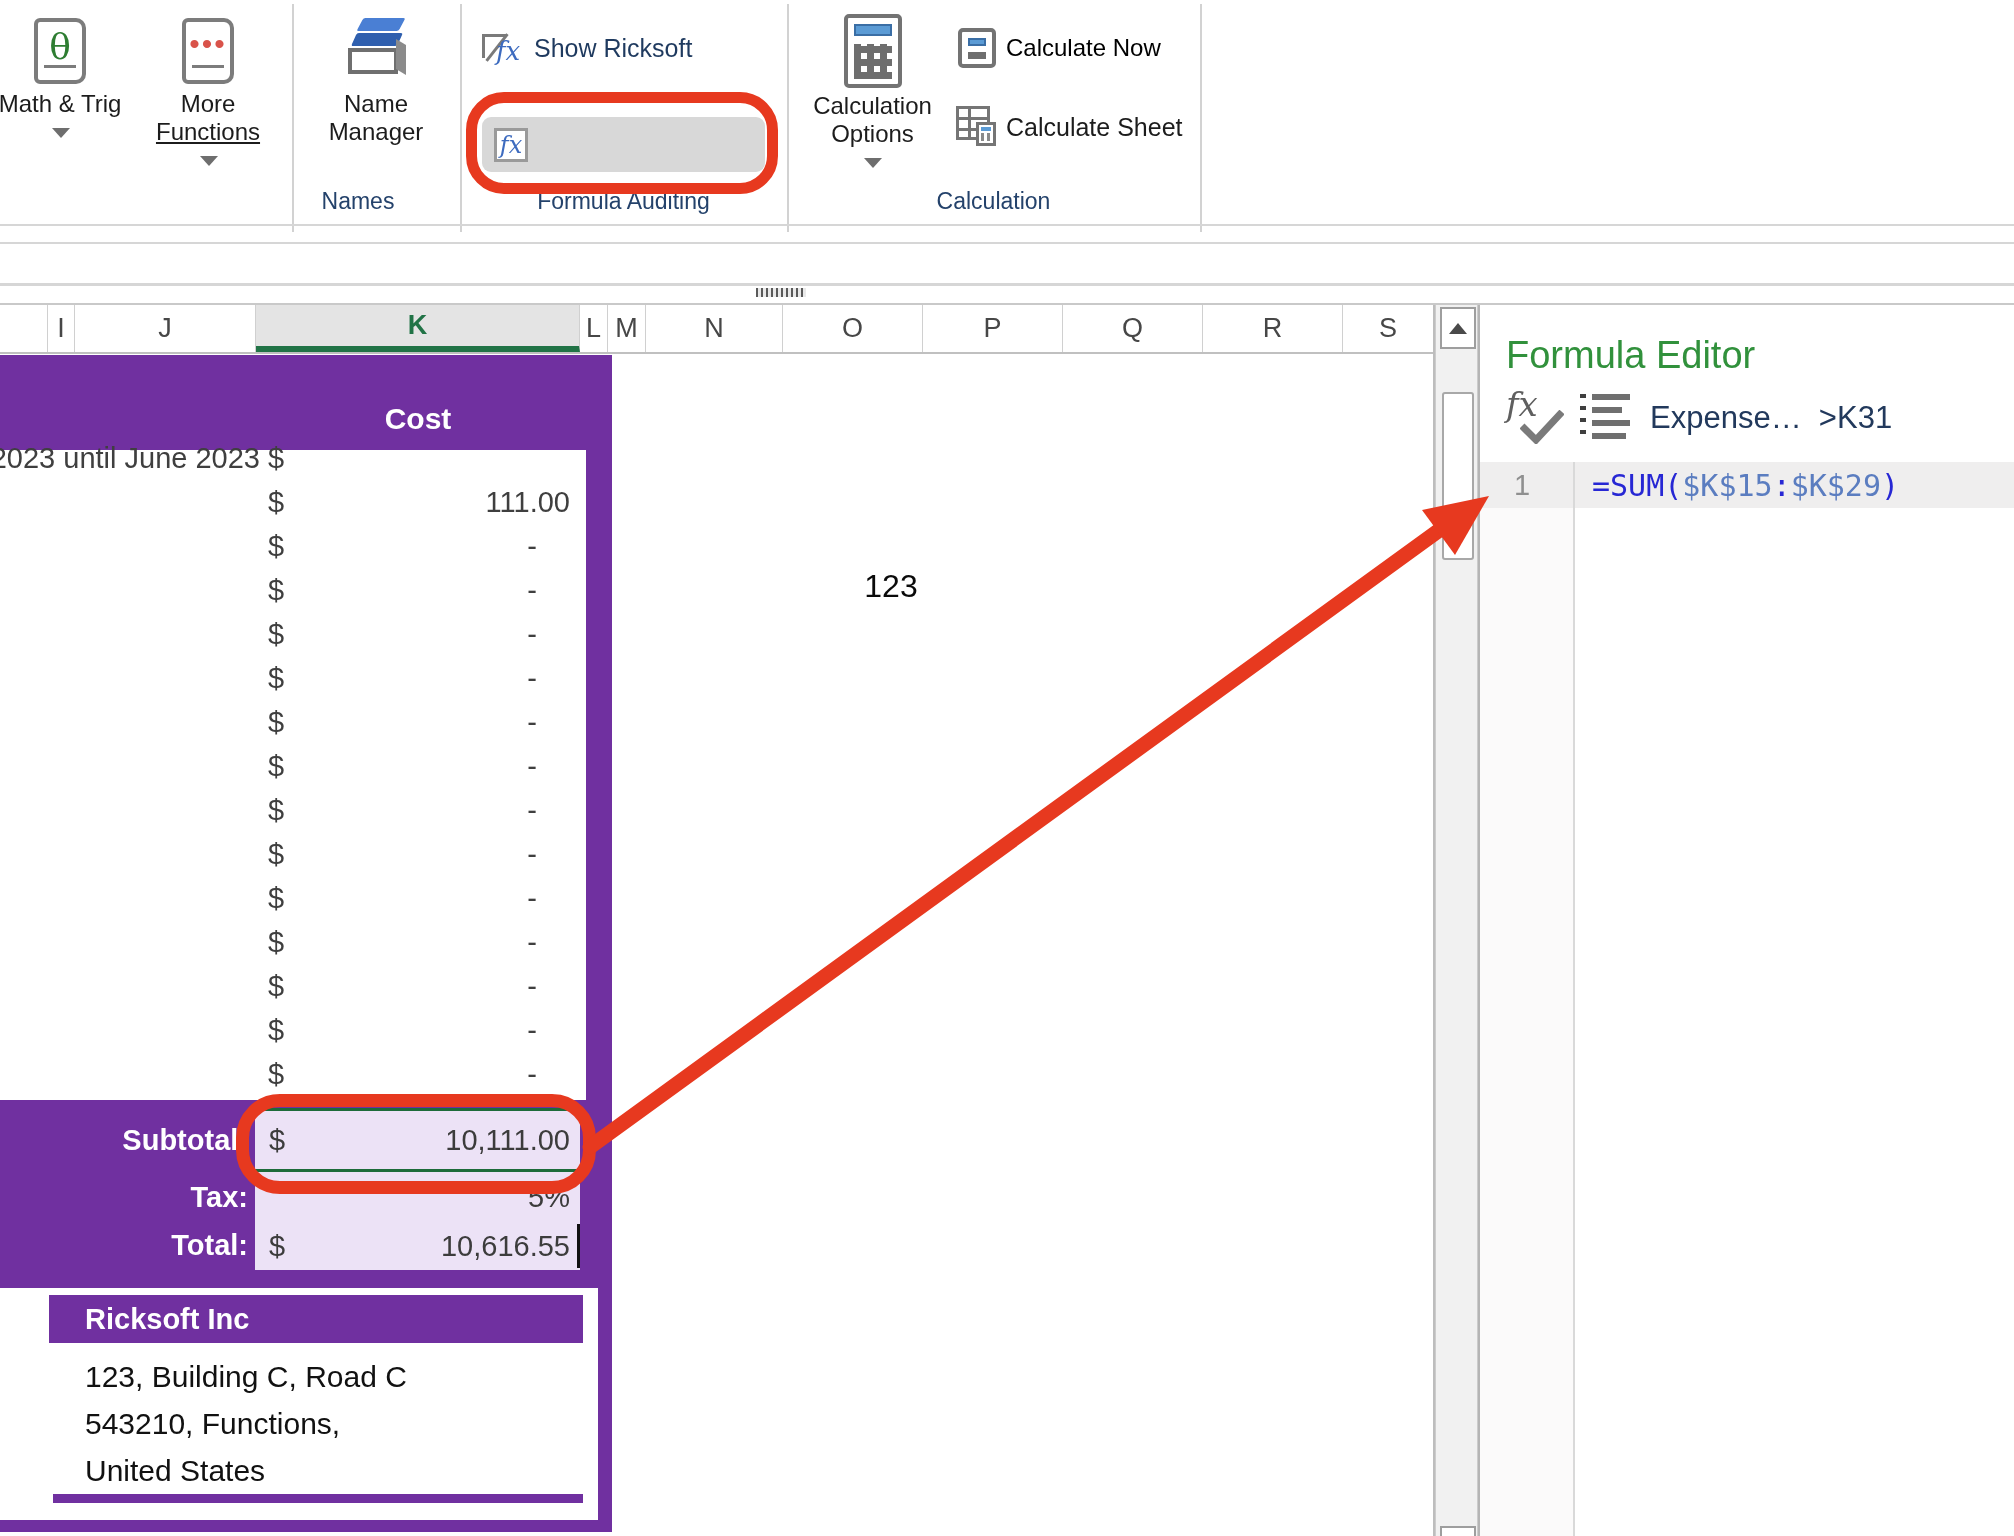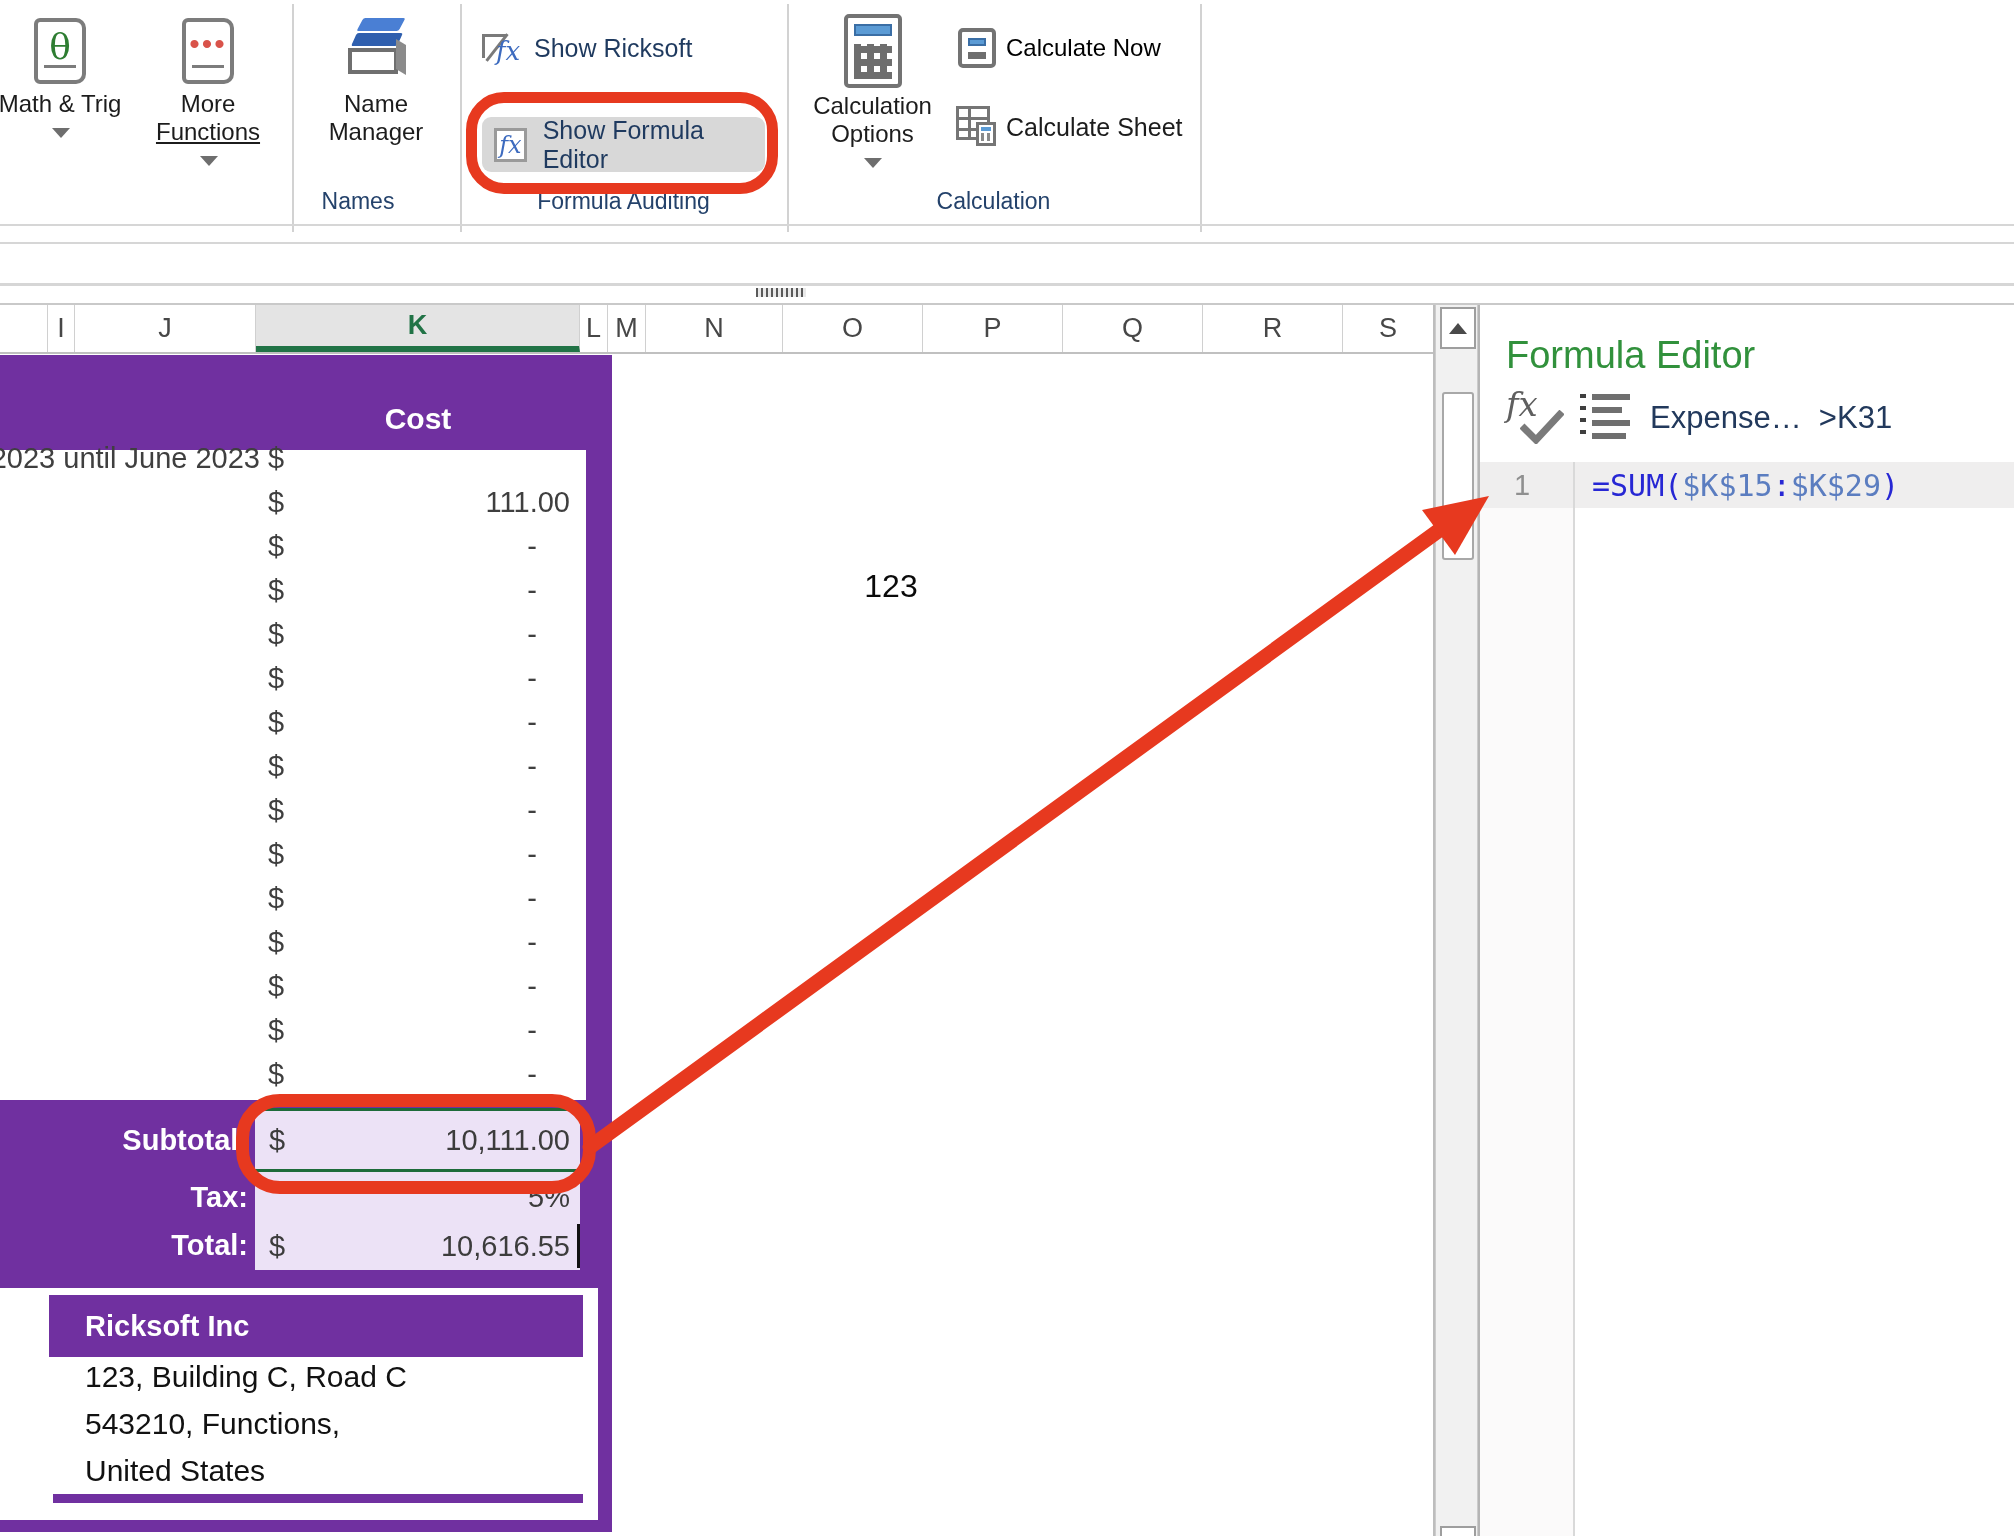--- a/index.html
+++ b/index.html
@@ -93,21 +93,20 @@
     <div class="abs" style="left:6px;top:6px;width:38px;height:32px;">
       <div class="abs" style="left:0;top:0;width:24px;height:24px;border:3px solid #7a7a7a;border-right:none;border-bottom:none;box-sizing:border-box;"></div>
       <div class="abs" style="left:-2px;top:12px;width:34px;height:3px;background:#7a7a7a;transform:rotate(-52deg);"></div>
       <span class="abs" style="left:14px;top:2px;font-family:'DejaVu Serif',serif;font-style:italic;font-size:26px;color:#3d6bbf;">fx</span>
     </div>
     <div class="abs navy" style="left:58px;top:6px;font-size:25px;">Show Ricksoft</div>
   </div>
 
   <div class="abs sfe-btn" style="left:482px;top:117px;width:283px;height:55px;">
     <div class="fxbox" style="width:34px;height:34px;margin-left:12px;font-size:24px;">fx</div>
-    <div class="navy" style="margin-left:16px;font-size:25px;">Show Formula Editor</div>
   </div>
   <div class="abs" style="left:466px;top:92px;width:312px;height:102px;border:11px solid #e7391f;border-radius:38px;box-sizing:border-box;z-index:5;"></div>
   <div class="abs group-label" style="left:460px;top:188px;width:327px;">Formula Auditing</div>
 
   <div class="abs vdivider" style="left:787px;"></div>
 
   <div class="abs" style="left:800px;top:8px;width:145px;height:168px;">
     <div class="abs calc" style="left:44px;top:6px;width:58px;height:74px;">
       <div class="scr"></div>
         <div class="keys"></div>
@@ -244,21 +243,21 @@
   <span class="val">5%</span>
 </div>
 <div class="lav abs" style="top:1222px;height:48px;">
   <span class="cur">$</span>
   <span class="val">10,616.55</span>
 </div>
 <div class="abs" style="left:577px;top:1224px;width:3px;height:44px;background:#111;"></div>
 
 <div class="abs" style="left:236px;top:1094px;width:360px;height:100px;border:13px solid #e7391f;border-radius:44px;box-sizing:border-box;z-index:20;"></div>
 
-<div class="abs purple-bg" style="left:49px;top:1295px;width:534px;height:62px;display:flex;align-items:center;">
+<div class="abs purple-bg" style="left:49px;top:1295px;width:534px;height:48px;display:flex;align-items:center;">
   <span style="color:#fff;font-weight:bold;font-size:29px;margin-left:36px;">Ricksoft Inc</span>
 </div>
 <div class="abs" style="left:85px;top:1360px;font-size:30px;color:#111;">123, Building C, Road C</div>
 <div class="abs" style="left:85px;top:1407px;font-size:30px;color:#111;">543210, Functions,</div>
 <div class="abs" style="left:85px;top:1454px;font-size:30px;color:#111;">United States</div>
 <div class="abs purple-bg" style="left:53px;top:1494px;width:530px;height:9px;"></div>
 <div class="abs purple-bg" style="left:598px;top:1288px;width:14px;height:244px;"></div>
 <div class="abs purple-bg" style="left:0;top:1520px;width:612px;height:12px;"></div>
 
 <div class="abs" style="left:858px;top:568px;width:66px;text-align:center;font-size:32px;color:#0a0a0a;">123</div>

